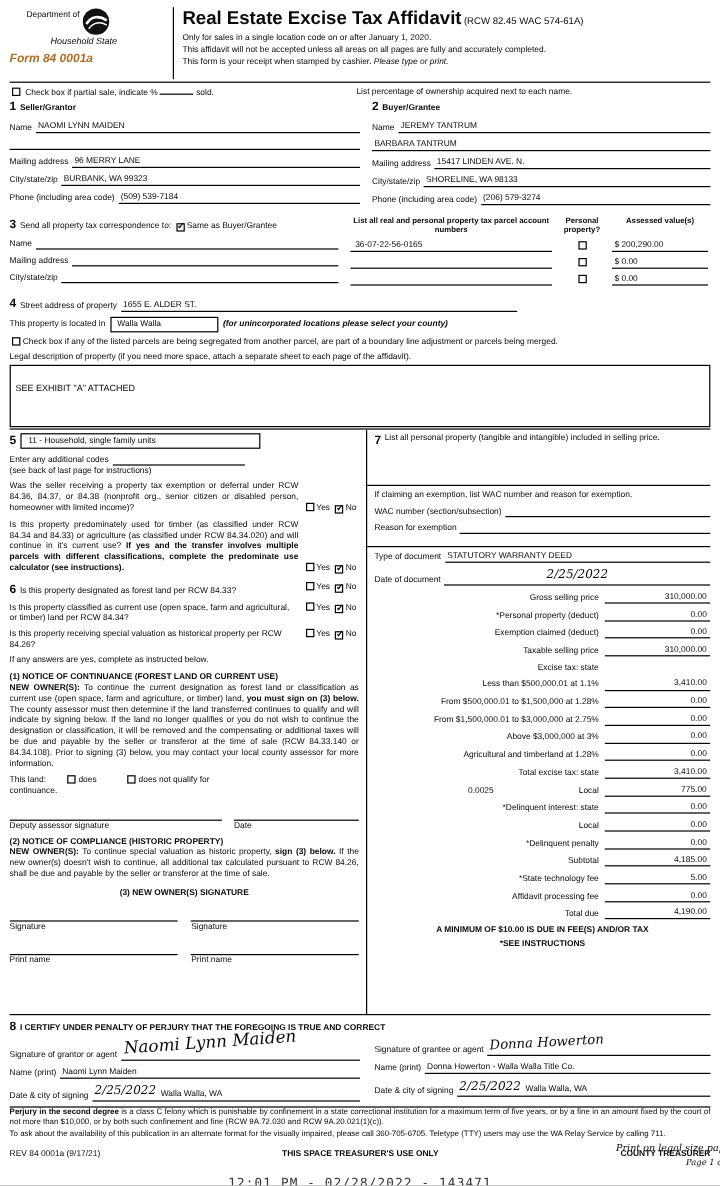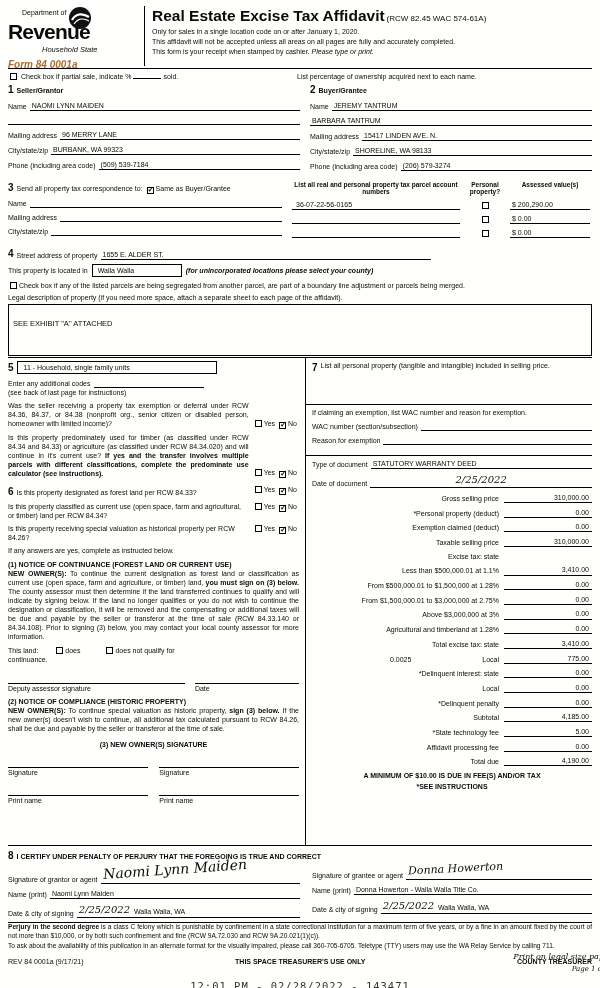--- a/index.html
+++ b/index.html
@@ -110,21 +110,20 @@
   <div class="header">
     <div class="dor">
       <div class="row">
         <div class="dept-of">Department of</div>
         <svg class="logo" viewBox="0 0 24 24">
           <circle cx="12" cy="12" r="11" fill="#111"></circle>
           <path d="M4 14 C 8 7, 15 7, 21 11" stroke="#fff" stroke-width="2.2" fill="none"></path>
           <path d="M6 18 C 10 12, 16 12, 21 15" stroke="#fff" stroke-width="1.2" fill="none"></path>
         </svg>
       </div>
-      <div class="dept-rev">Revenue</div>
       <div class="dept-state">Household State</div>
       <div class="form-no" style="color:#b06c2b">Form 84 0001a</div>
     </div>
     <div class="titleblock">
       <div><span class="title">Real Estate Excise Tax Affidavit</span>
         <span class="rcw">(RCW 82.45 WAC 574-61A)</span></div>
       <div class="note">Only for sales in a single location code on or after January 1, 2020.</div>
       <div class="note">This affidavit will not be accepted unless all areas on all pages are fully and accurately completed.</div>
       <div class="note"><span>This form is your receipt when stamped by cashier. </span><span class="i">Please type or print.</span></div>
     </div>

